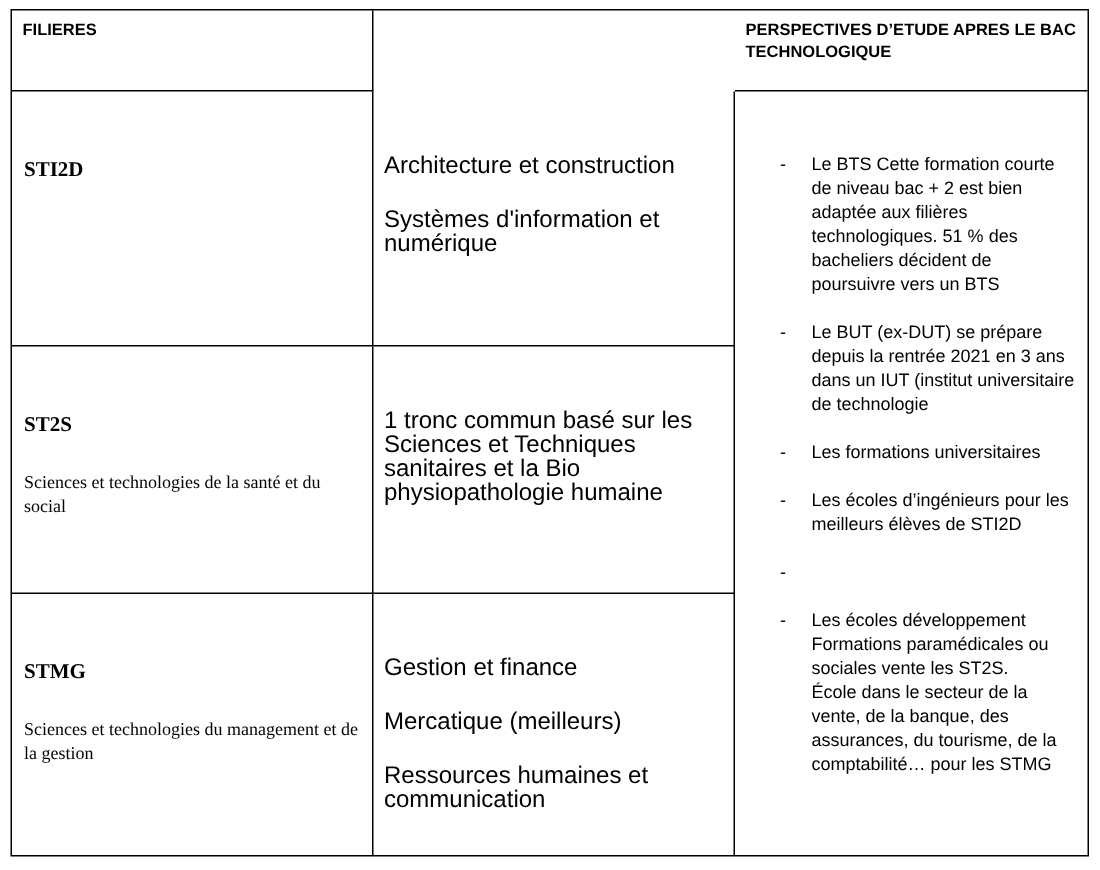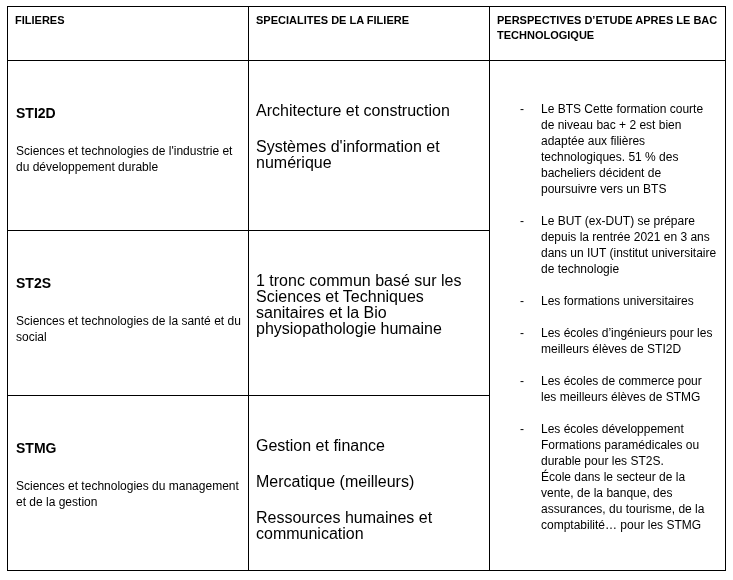--- a/index.html
+++ b/index.html
@@ -16,45 +16,43 @@
     border:1px solid #000;background:#fff;
   }
   .cell{box-sizing:border-box;overflow:hidden;}
   .br{border-right:1px solid #000;}
   .bb{border-bottom:1px solid #000;}
   .gc1{grid-column:1;} .gc2{grid-column:2;} .gc3{grid-column:3;}
   .gr1{grid-row:1;} .gr2{grid-row:2;} .gr3{grid-row:3;} .gr4{grid-row:4;}
 
   .hdr{font-weight:bold;font-size:11px;line-height:15px;padding:6px 7px 0 7px;}
 
-  .c-fil{padding:44px 6px 0 8px;font-size:12px;line-height:16px;}
+  .c-fil{padding:44px 6px 0 8px;font-size:12px;line-height:16px;font-family:Liberation Serif, serif;}
   .code{font-weight:bold;font-size:14px;line-height:17px;margin-bottom:21px;}
 
   .c-spec{padding:42px 10px 0 7px;font-size:16px;line-height:16px;}
   .spec-item{margin-bottom:20px;}
 
   .c-persp{grid-column:3;grid-row:2/5;padding:40px 0 0 0;font-size:12px;line-height:16px;}
   .bullet{display:flex;margin-bottom:16px;}
   .bullet .dash{width:21px;margin-left:30px;flex:0 0 auto;}
   .bullet .btxt{width:178px;}
   .extra{}
   b{font-weight:normal;}
 </style>
 </head>
 <body>
 
 <div class="doc-table">
 
   <div class="cell hdr br bb gc1 gr1">FILIERES</div>
-  <div class="cell hdr br bb gc2 gr1">SPECIALITES DE LA FILIERE</div>
   <div class="cell hdr bb gc3 gr1">PERSPECTIVES D’ETUDE APRES LE BAC TECHNOLOGIQUE</div>
 
   <div class="cell c-fil br bb gc1 gr2">
     <div class="code">STI2D</div>
-    <div class="desc">Sciences et technologies de l'industrie et du développement durable</div>
   </div>
   <div class="cell c-spec br bb gc2 gr2">
     <div class="spec-item">Architecture et construction</div>
     <div class="spec-item">Systèmes d'information et numérique</div>
   </div>
 
   <div class="cell c-persp">
     <div class="bullet">
       <span class="dash">-</span>
       <span class="btxt"><span>Le </span><b>BTS</b><span> Cette formation courte de niveau bac + 2 est bien adaptée aux filières technologiques. 51 % des bacheliers décident de poursuivre vers un BTS</span></span>
@@ -66,25 +64,24 @@
     <div class="bullet">
       <span class="dash">-</span>
       <span class="btxt"><span></span><b>Les formations universitaires</b><span></span></span>
     </div>
     <div class="bullet">
       <span class="dash">-</span>
       <span class="btxt"><span></span><b>Les écoles d’ingénieurs</b><span> pour les meilleurs élèves de STI2D</span></span>
     </div>
     <div class="bullet">
       <span class="dash">-</span>
-      <span class="btxt"><span></span><b>Les écoles de commerce</b><span> pour les meilleurs élèves de STMG</span></span>
     </div>
     <div class="bullet">
       <span class="dash">-</span>
-      <span class="btxt"><span></span><b>Les écoles développement</b><span> Formations paramédicales ou durable pour les ST2S.</span>
+      <span class="btxt"><span></span><b>Les écoles développement</b><span> Formations paramédicales ou sociales vente les ST2S.</span>
         <div class="extra">École dans le secteur de la vente, de la banque, des assurances, du tourisme, de la comptabilité… pour les STMG</div>
       </span>
     </div>
   </div>
 
   <div class="cell c-fil br bb gc1 gr3">
     <div class="code">ST2S</div>
     <div class="desc">Sciences et technologies de la santé et du social</div>
   </div>
   <div class="cell c-spec br bb gc2 gr3">

